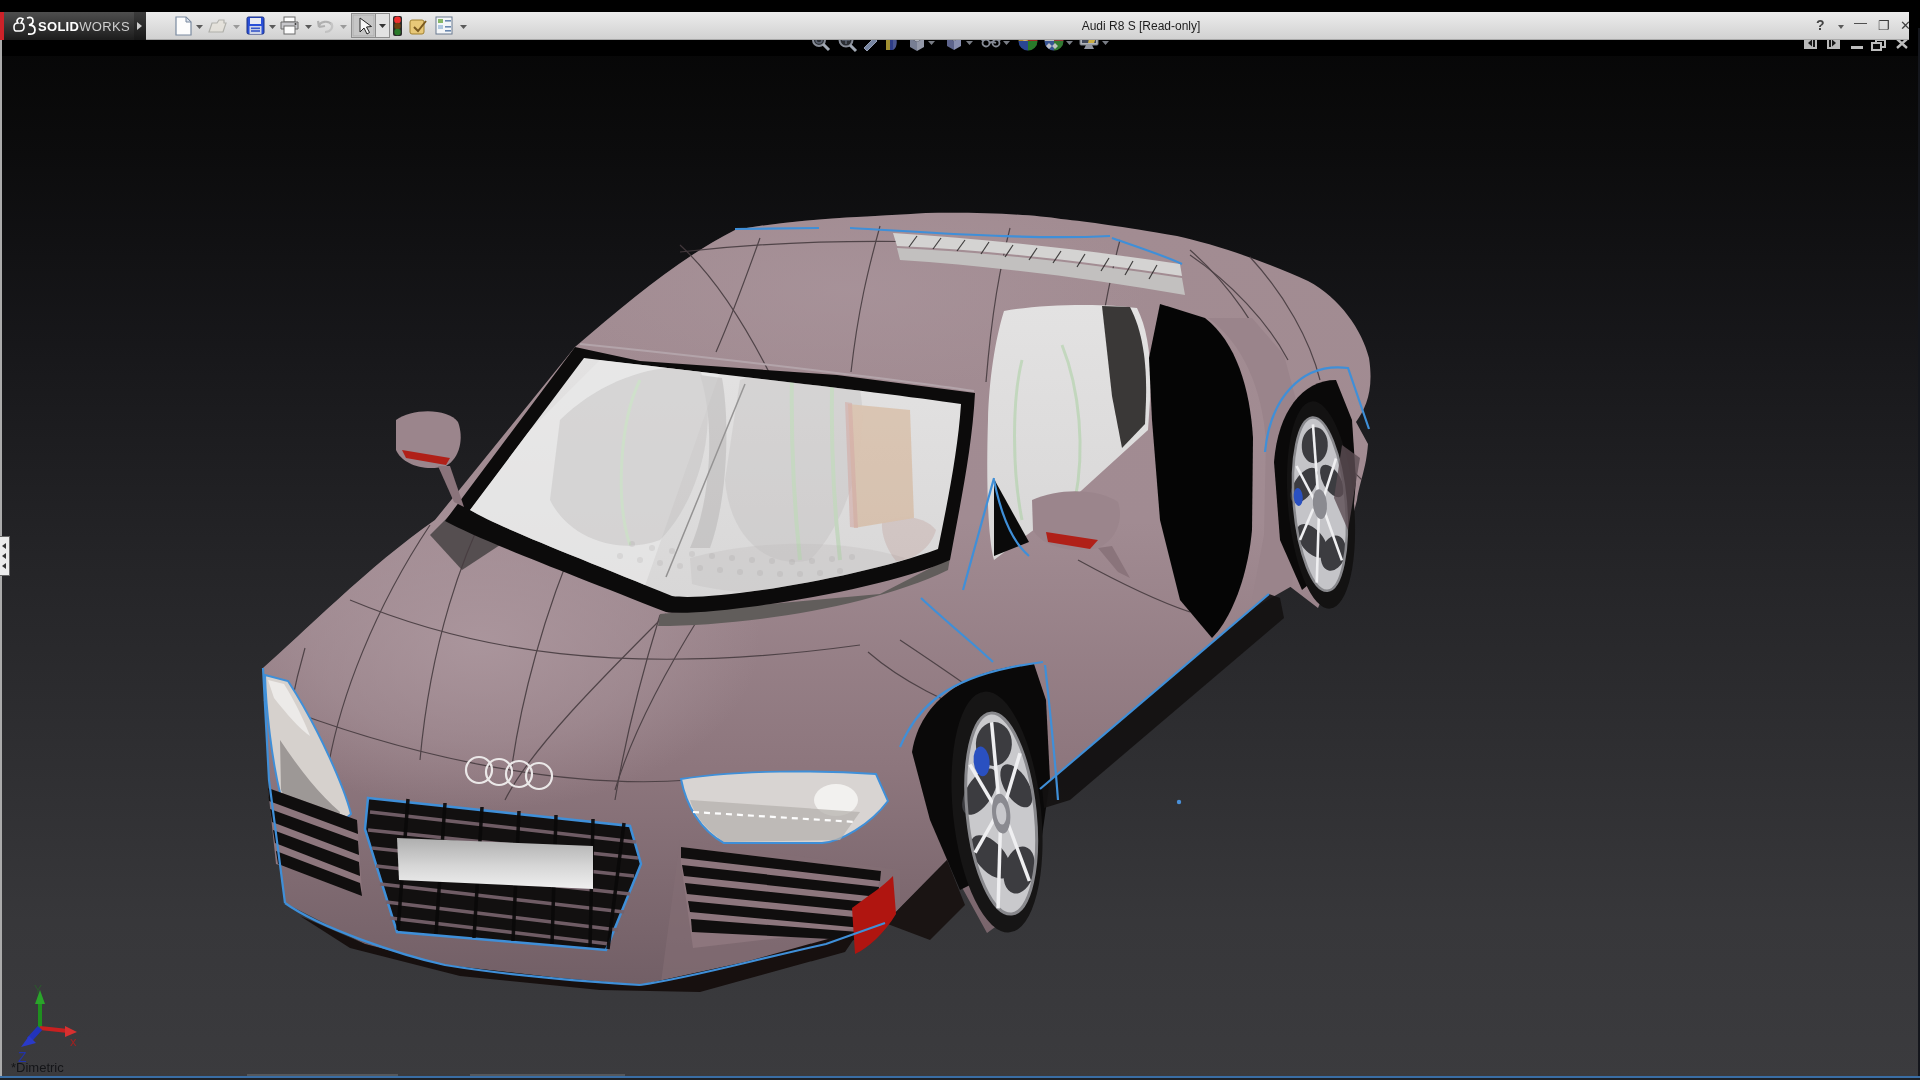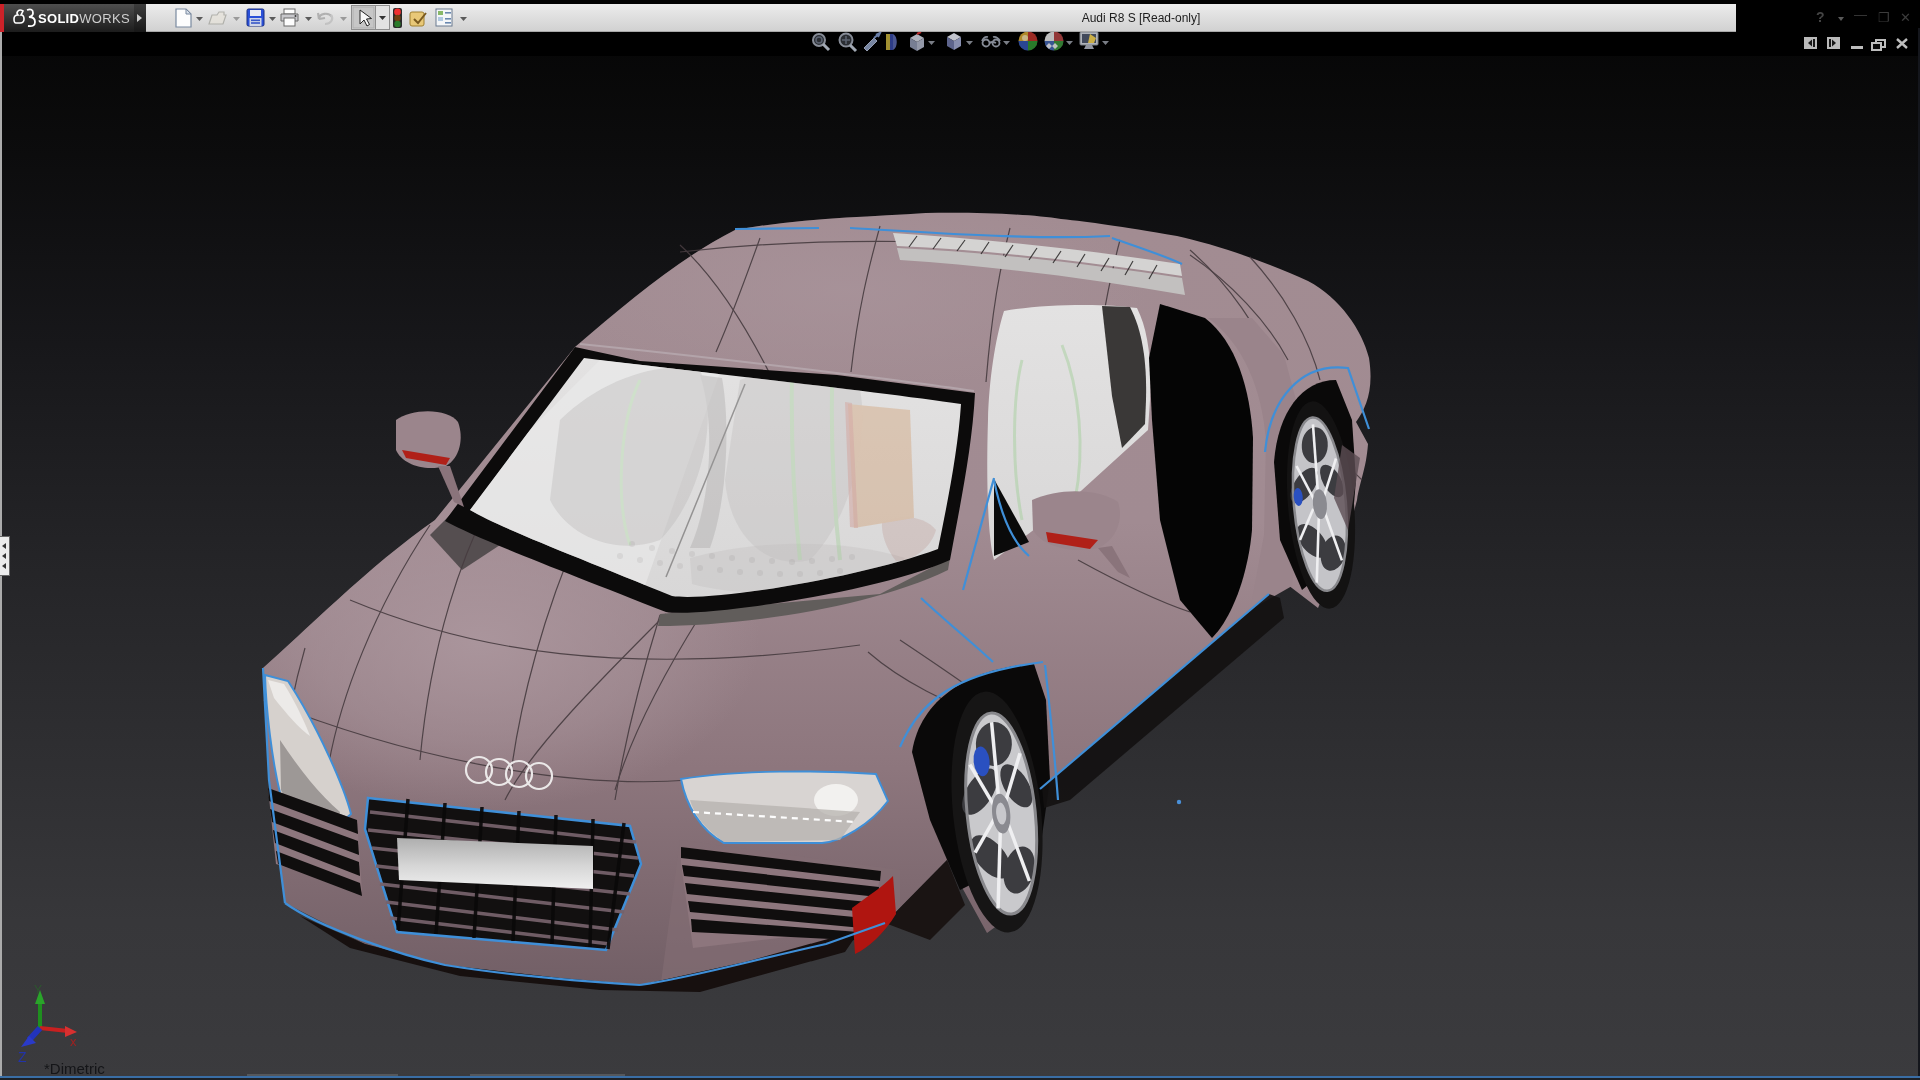--- a/index.html
+++ b/index.html
@@ -1,19 +1,19 @@
 <!DOCTYPE html>
 <html><head>
 <meta charset="utf-8">
 <style>
   html,body{margin:0;padding:0;width:1920px;height:1080px;overflow:hidden;background:#000;
     font-family:"Liberation Sans",sans-serif;}
   #app{position:relative;width:1920px;height:1080px;}
   
-  #titlebar{position:absolute;left:0;top:4px;width:1736px;height:28px;
+  #titlebar{position:absolute;left:0;top:12px;width:1909px;height:28px;
     background:linear-gradient(#ececec,#d0d0d0);border-bottom:0;box-shadow:inset 0 -1px 0 #a8a8a8;}
   #redstrip{position:absolute;left:0;top:0;width:4px;height:28px;background:#cc2229;}
   #logoblk{position:absolute;left:4px;top:0;width:130px;height:28px;
     background:linear-gradient(#4e4e4e,#1c1c1c);}
   #logoblk svg{position:absolute;left:9px;top:3px;}
   #logotxt{position:absolute;left:34px;top:7px;font-size:13px;letter-spacing:.3px;color:#fff;font-weight:700;}
   #logotxt .w{color:#cfcfcf;font-weight:400;}
   #logoarrow{position:absolute;left:134px;top:0;width:12px;height:28px;background:linear-gradient(#3c3c3c,#171717);}
   #logoarrow:after{content:"";position:absolute;left:3px;top:10px;border-left:5px solid #cfcfcf;
     border-top:4px solid transparent;border-bottom:4px solid transparent;}
@@ -24,21 +24,21 @@
   #helpq{position:absolute;left:1816px;top:5px;font-size:14px;color:#444;font-weight:700;}
   .winbtn{position:absolute;top:6px;color:#3c3c3c;font-size:13px;}
   
   #viewport{position:absolute;left:0;top:28px;width:1920px;height:1052px;
     background:linear-gradient(#060606 0%,#0c0c0d 12%,#17171a 30%,#242427 50%,#2e2e31 68%,#37373a 85%,#3b3b3e 100%);}
   #vp-leftborder{position:absolute;left:0;top:28px;width:2px;height:1052px;background:#ababab;}
   #vp-lefttab{position:absolute;left:0;top:536px;width:9px;height:38px;background:#ececec;border:1px solid #666;border-left:none;}
   #vp-rightborder{position:absolute;right:0;top:28px;width:2px;height:1052px;background:#14161c;}
   #bottomline{position:absolute;left:0;top:1076px;width:1920px;height:2px;background:#3a6ea5;}
   #bottombar{position:absolute;left:0;top:1078px;width:1920px;height:2px;background:#1e2126;}
-  #dimetric{position:absolute;left:11px;top:1060px;font-size:15px;color:#141518;margin-left:33px;}
+  #dimetric{position:absolute;left:11px;top:1060px;font-size:13px;color:#141518;}
   
   #hud{position:absolute;left:0;top:28px;width:1920px;height:28px;background:rgba(0,0,0,.92);}
 </style>
 </head>
 <body>
 <div id="app">
   <div id="viewport"></div>
   <div id="hud"></div>
   <svg id="hudicons" width="1920" height="28" viewBox="0 0 1920 28" style="position:absolute;left:0;top:28px;opacity:.88">
 

